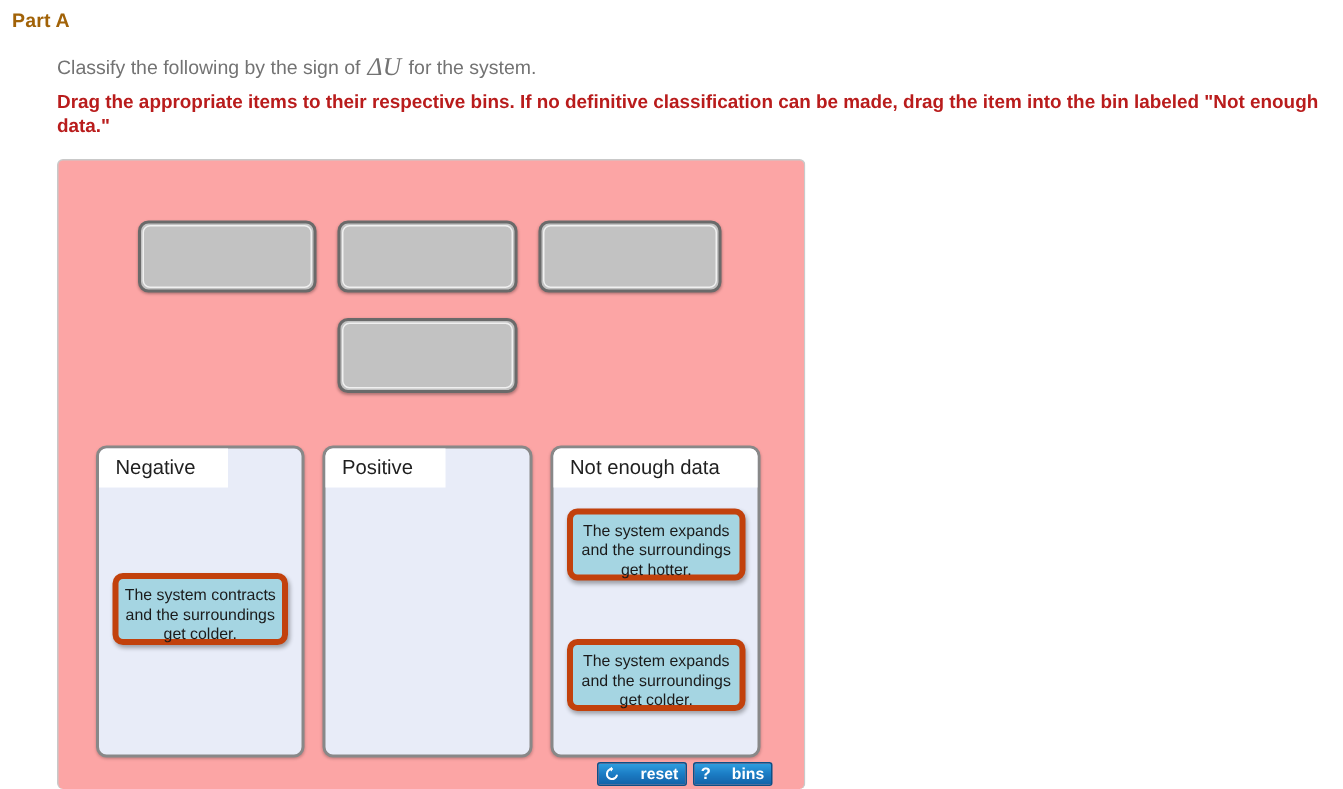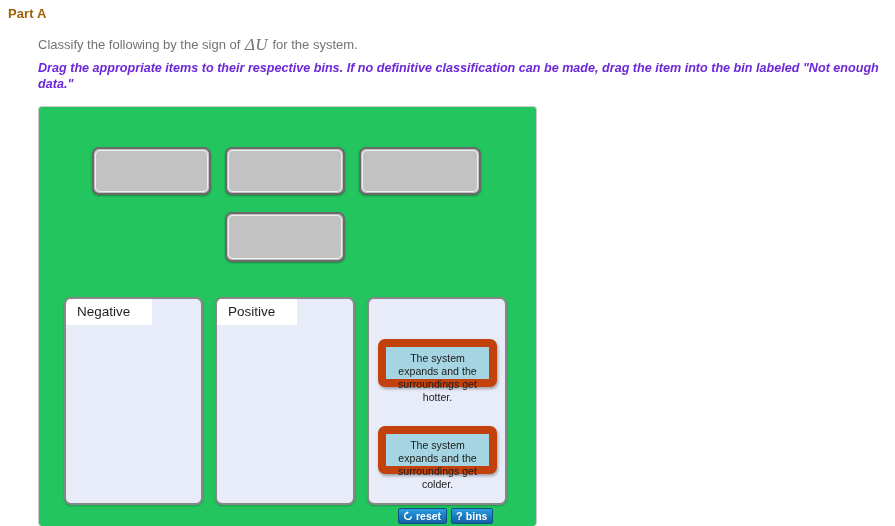--- a/index.html
+++ b/index.html
@@ -42,36 +42,35 @@
     vertical-align: -1px;
     padding: 0 1px;
   }
   #prompt-line-2 {
     position: absolute;
     left: 38px;
     top: 60px;
     width: 845px;
     font-size: 12.6px;
     font-weight: bold;
-    color: #6d28d9;
+    color: #b91c1c;
     line-height: 16px;
-    font-style: italic;
   }
 
   
   #drag-panel {
     position: absolute;
     left: 38px;
     top: 106px;
     width: 499px;
     height: 420px;
     border: 1px solid #c9c9c9;
     border-radius: 4px;
     border-bottom: none;
-    background: #22c55e;
+    background: #fca5a5;
     box-sizing: border-box;
   }
 
   
   .slot {
     position: absolute;
     background: #c2c2c2;
     border: 2px solid #6a6a6a;
     border-radius: 7px;
     box-sizing: border-box;
@@ -124,21 +123,21 @@
   #bin-notenough .bin-label {
     width: 136px;
     border-top-left-radius: 5px;
     border-top-right-radius: 5px;
   }
 
   
   .item-card {
     position: absolute;
     background: #a5d5e2;
-    border: 8px solid #c2410c;
+    border: 4px solid #c2410c;
     border-radius: 7px;
     box-sizing: border-box;
     font-size: 10.6px;
     line-height: 13px;
     color: #1b1b1b;
     text-align: center;
     padding: 5px 4px 4px 4px;
     box-shadow: 1px 2px 3px rgba(0,0,0,0.32);
     cursor: move;
   }
@@ -153,21 +152,21 @@
   #button-bar {
     position: absolute;
     left: 398px;
     top: 508px;
     display: flex;
     gap: 4px;
   }
   .action-btn {
     display: flex;
     align-items: center;
-    gap: 3px;
+    gap: 14px;
     height: 16px;
     padding: 0 5px 0 4px;
     background: linear-gradient(to bottom, #2f9fe0 0%, #1b7cc4 50%, #1463a8 100%);
     border: 1px solid #0d4f86;
     border-radius: 2px;
     color: #ffffff;
     font-size: 10.5px;
     font-weight: bold;
     box-sizing: border-box;
     cursor: pointer;
@@ -192,27 +191,29 @@
 
 <div id="drag-panel">
 
   <div class="slot" id="slot-1"></div>
   <div class="slot" id="slot-2"></div>
   <div class="slot" id="slot-3"></div>
   <div class="slot" id="slot-4"></div>
 
   <div class="bin" id="bin-negative">
     <div class="bin-label">Negative</div>
+    <div class="item-card">The system contracts and the surroundings get colder.</div>
   </div>
 
   <div class="bin" id="bin-positive">
     <div class="bin-label">Positive</div>
   </div>
 
   <div class="bin" id="bin-notenough">
+    <div class="bin-label">Not enough data</div>
     <div class="item-card" id="item-ne-1">The system expands and the surroundings get hotter.</div>
     <div class="item-card" id="item-ne-2">The system expands and the surroundings get colder.</div>
   </div>
 </div>
 
 <div id="button-bar">
   <div class="action-btn">
     <span>
       <svg width="10" height="10" viewBox="0 0 16 16" aria-hidden="true">
         <path d="M8 2.6A5.4 5.4 0 1 0 13.2 9.6" fill="none" stroke="#ffffff" stroke-width="2.2" stroke-linecap="round"></path>

